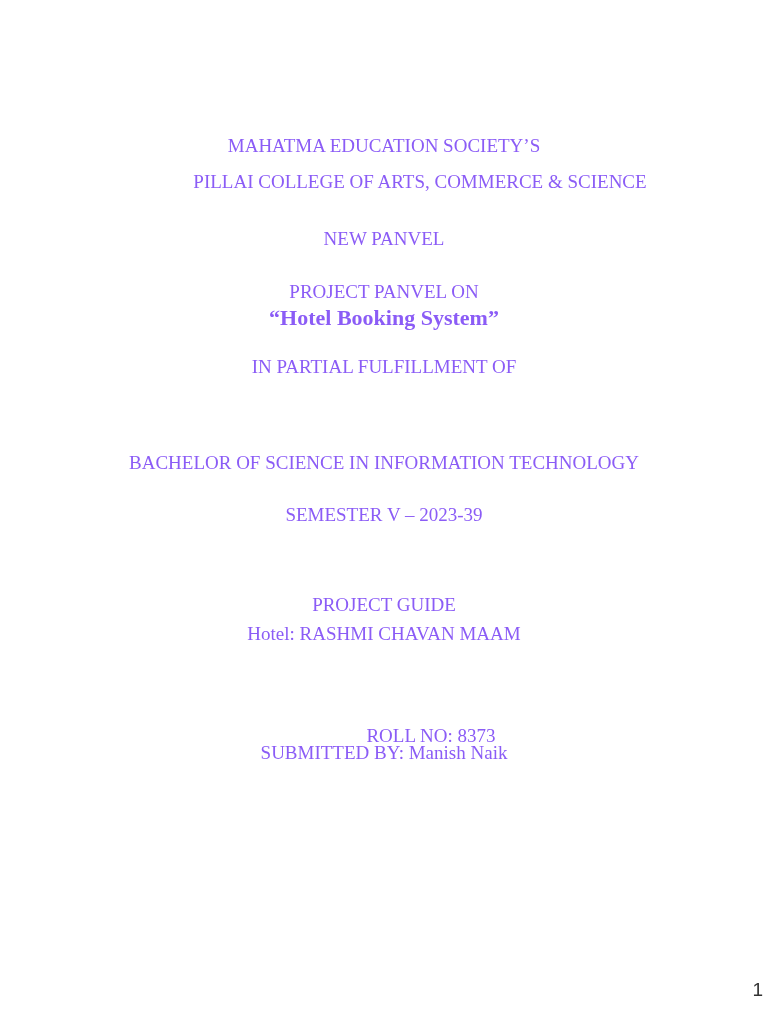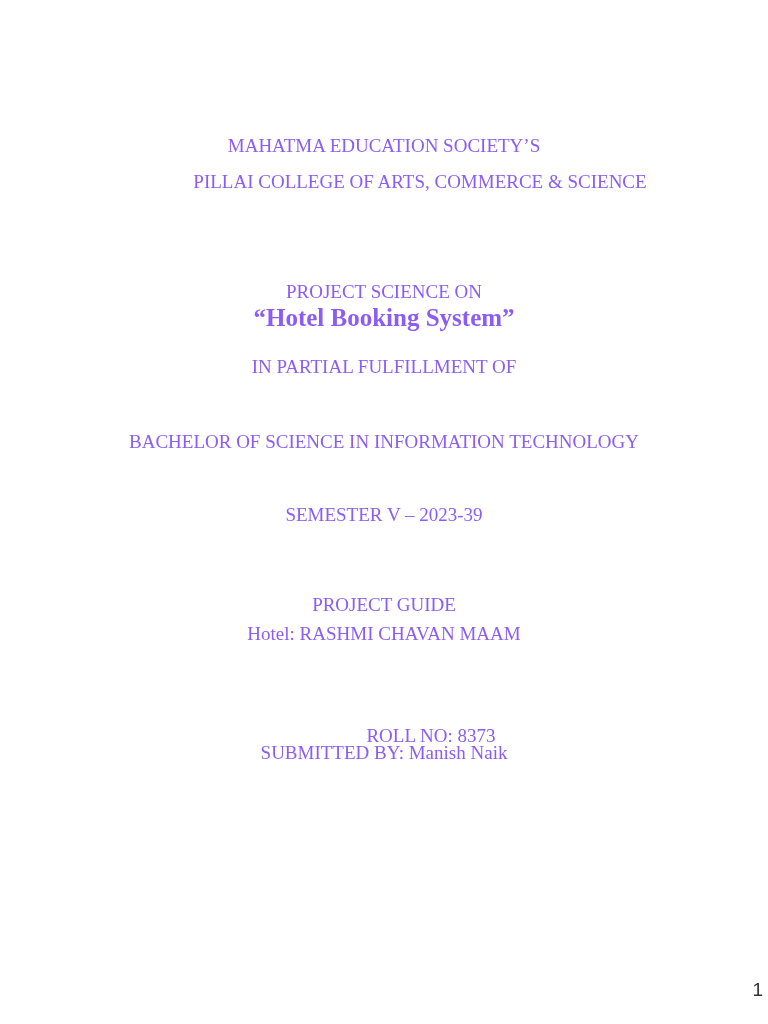--- a/index.html
+++ b/index.html
@@ -20,60 +20,61 @@
     left: 0;
     width: 100%;
     text-align: center;
     font-family: Liberation Serif, serif;
     font-size: 19px;
     line-height: 24px;
     color: #8b5cf6;
     white-space: nowrap;
   }
   .line.bold-title {
-    font-size: 25px;
+    font-size: 22px;
     font-weight: bold;
   }
   .page-number {
     position: absolute;
     right: 5px;
     top: 979px;
     font-family: "Liberation Sans", sans-serif;
     font-size: 19px;
     line-height: 22px;
     color: #333333;
   }
 
   
   .pos-society     { top: 134px; }
   .pos-college     { top: 170px; margin-left: 36px; }
   .pos-autonomous  { top: 193px; }
   .pos-location    { top: 227px; }
   .pos-report      { top: 280px; }
   .pos-title       { top: 306px; }
   .pos-fulfillment { top: 355px; }
-  .pos-degree      { top: 430px; }
+  .pos-degree      { top: 451px; }
   .pos-semester    { top: 503px; }
   .pos-guide-label { top: 593px; }
   .pos-guide-name  { top: 622px; }
   .pos-submitted   { top: 741px; }
   .pos-roll        { top: 724px; margin-left: 47px; }
 </style>
 </head>
 <body>
 
 <div class="page">
 
   <div class="line pos-society">MAHATMA EDUCATION SOCIETY’S</div>
 
   <div class="line pos-college">PILLAI COLLEGE OF ARTS, COMMERCE &amp; SCIENCE</div>
 
 
+  <div class="line pos-location">NEW PANVEL</div>
 
-  <div class="line pos-report">PROJECT SCIENCE ON</div>
+  <div class="line pos-report">PROJECT PANVEL ON</div>
 
   <div class="line bold-title pos-title">“Hotel Booking System”</div>
 
   <div class="line pos-fulfillment">IN PARTIAL FULFILLMENT OF</div>
 
   <div class="line pos-degree">BACHELOR OF SCIENCE IN INFORMATION TECHNOLOGY</div>
 
   <div class="line pos-semester">SEMESTER V – 2023-39</div>
 
   <div class="line pos-guide-label">PROJECT GUIDE</div>

